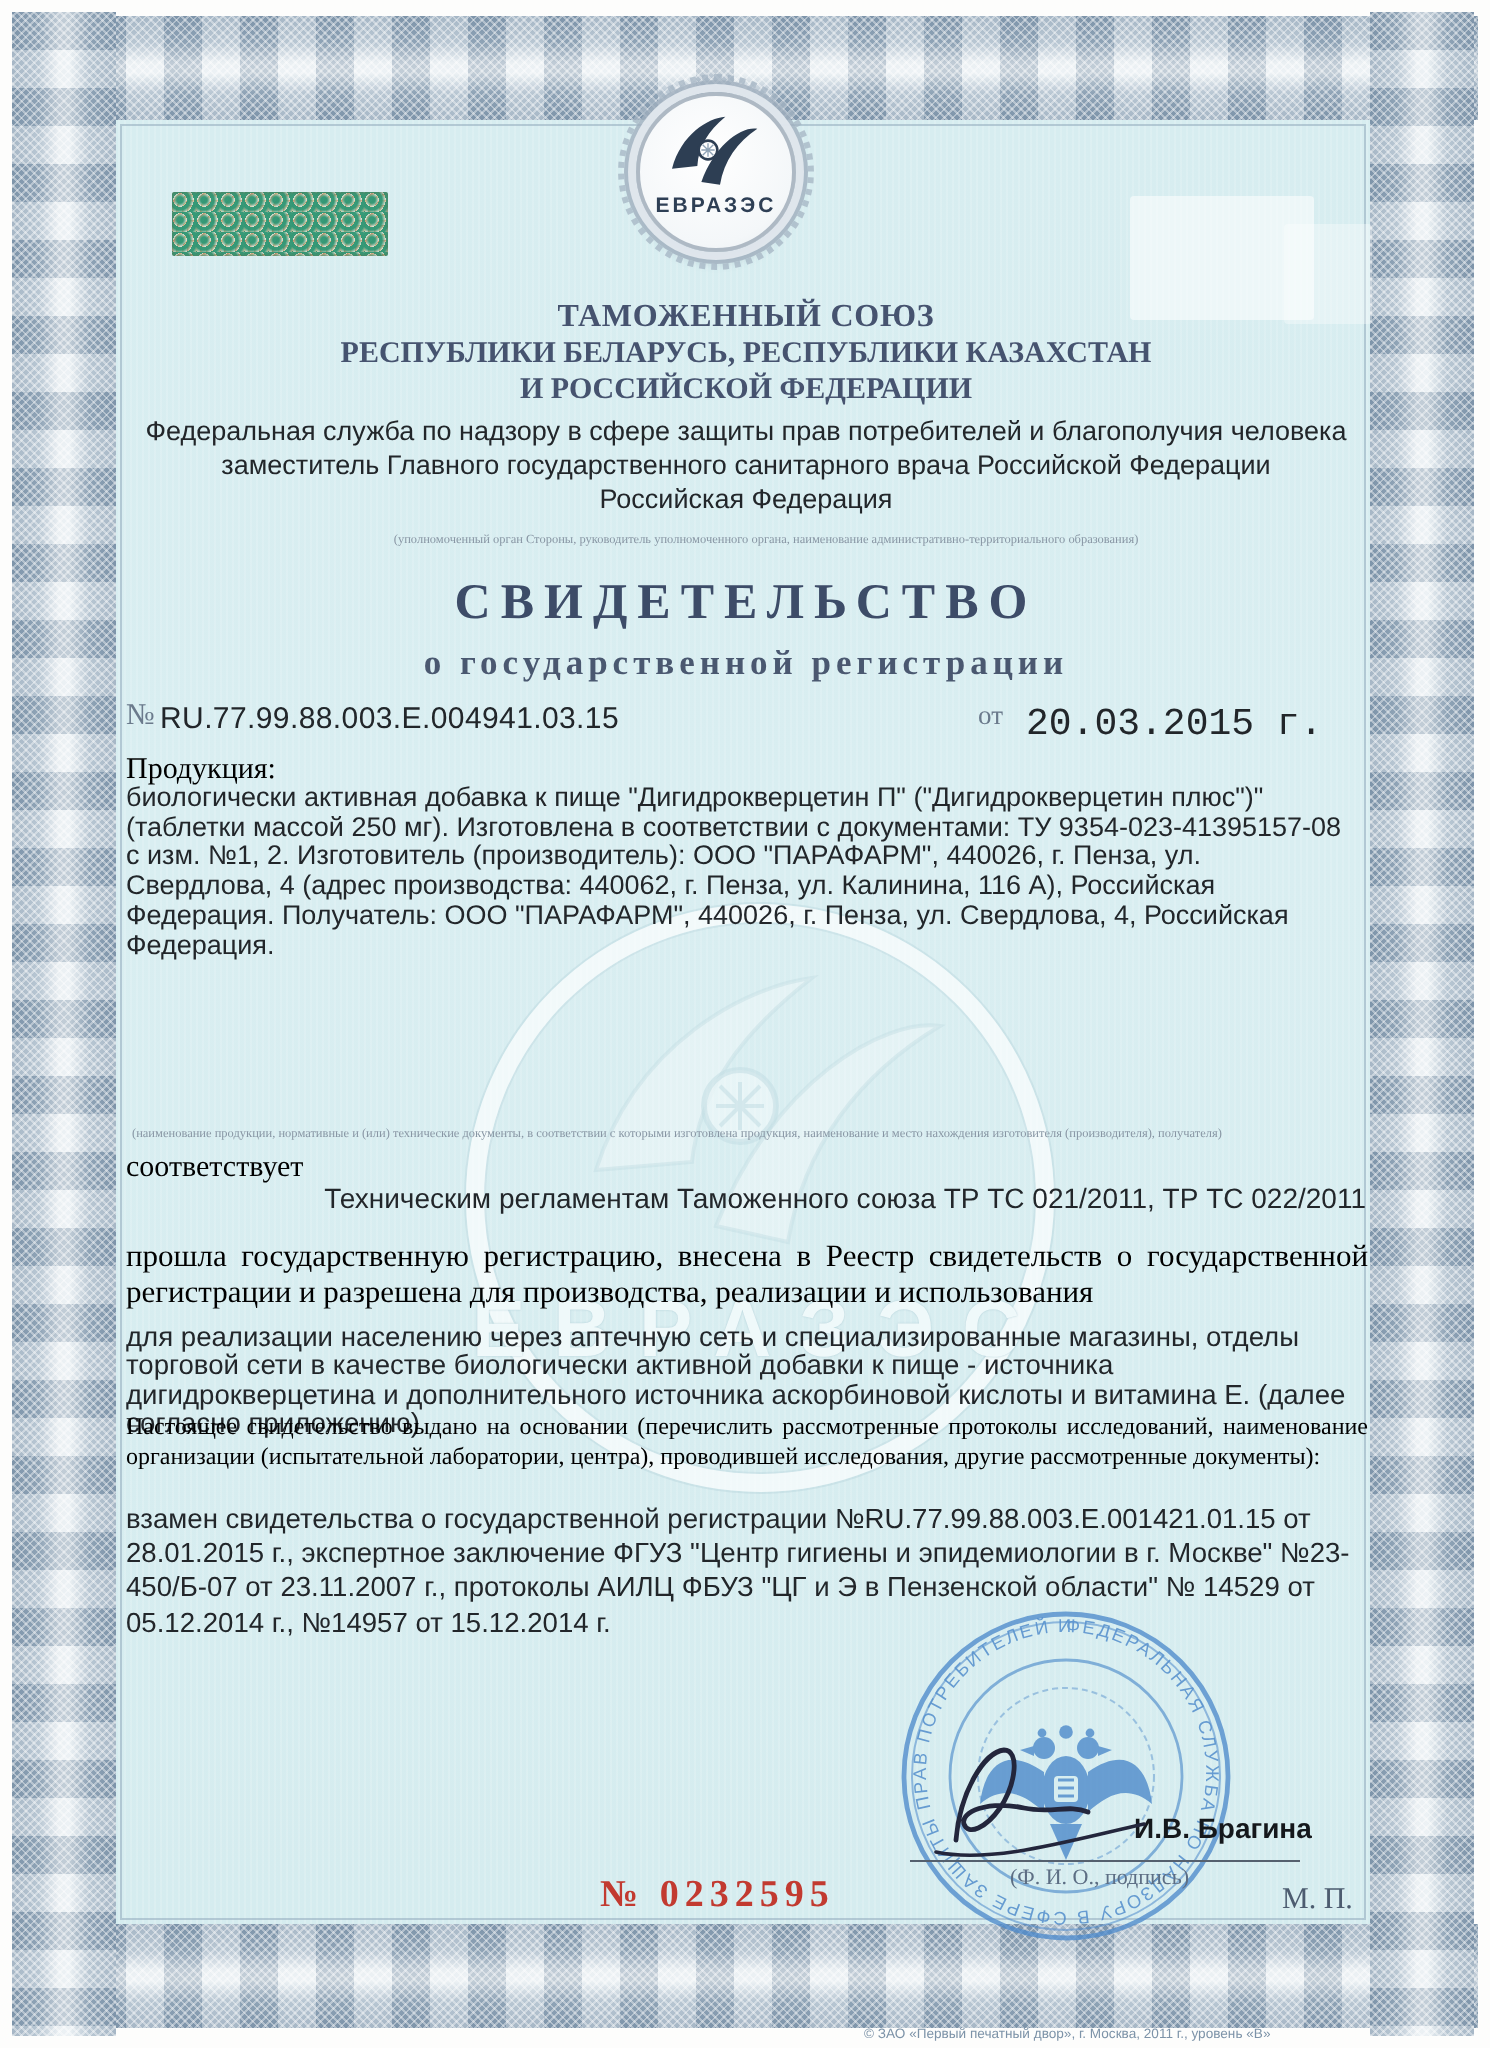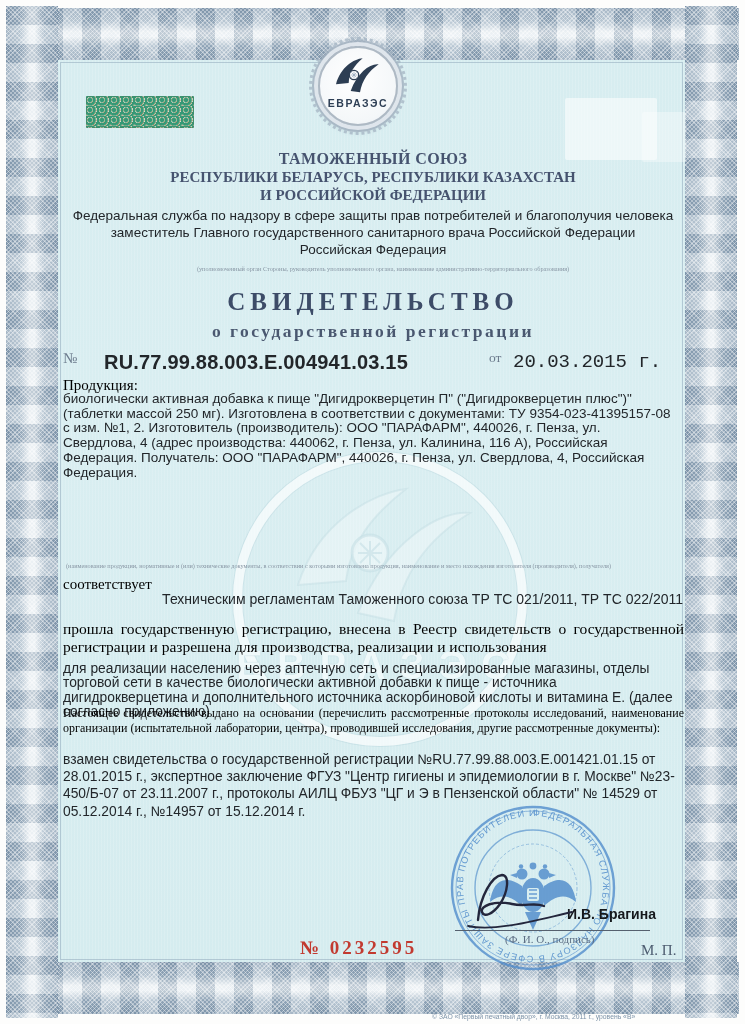--- a/index.html
+++ b/index.html
@@ -132,21 +132,21 @@
   <div class="abs sans blk z6" style="left:63px;top:208px;width:620px;text-align:center;font-size:13.5px;">Федеральная служба по надзору в сфере защиты прав потребителей и благополучия человека</div>
   <div class="abs sans blk z6" style="left:63px;top:225px;width:620px;text-align:center;font-size:13.5px;">заместитель Главного государственного санитарного врача Российской Федерации</div>
   <div class="abs sans blk z6" style="left:63px;top:242px;width:620px;text-align:center;font-size:13.5px;">Российская Федерация</div>
 
   <div class="abs serif tiny z6" style="left:73px;top:266px;width:795px;text-align:center;">(уполномоченный орган Стороны, руководитель уполномоченного органа, наименование административно-территориального образования)</div>
 
   <div class="abs serif z6" style="left:63px;top:288px;width:620px;text-align:center;font-weight:bold;font-size:25px;letter-spacing:5px;color:#3d4c68;">СВИДЕТЕЛЬСТВО</div>
   <div class="abs serif z6" style="left:63px;top:321px;width:620px;text-align:center;font-weight:bold;font-size:17.5px;letter-spacing:2.5px;color:#4a5870;">о государственной регистрации</div>
 
   <div class="abs serif z6" style="left:63px;top:350px;font-size:15px;color:#6b7a8c;">№</div>
-  <div class="abs sans blk z6" style="left:104px;top:351px;font-size:20px;letter-spacing:.2px;font-weight:bold;">RU.77.99.88.003.E.004941.03.15</div>
+  <div class="abs sans blk z6" style="left:80px;top:351px;font-size:15px;letter-spacing:.2px;">RU.77.99.88.003.E.004941.03.15</div>
   <div class="abs serif z6" style="left:489px;top:350px;font-size:13.5px;color:#6b7a8c;">от</div>
   <div class="abs sans blk z6" style="left:513px;top:351px;font-size:19px;font-family:Liberation Mono, monospace;">20.03.2015 г.</div>
 
   <div class="abs serif tpl z6" style="left:63px;top:377px;font-size:15px;">Продукция:</div>
   <div class="abs sans blk z6" style="left:63px;top:392px;width:612px;font-size:13.5px;line-height:14.7px;">биологически активная добавка к пище "Дигидрокверцетин П" ("Дигидрокверцетин плюс")" (таблетки массой 250 мг). Изготовлена в соответствии с документами: ТУ 9354-023-41395157-08 с изм. №1, 2. Изготовитель (производитель): ООО "ПАРАФАРМ", 440026, г. Пенза, ул. Свердлова, 4 (адрес производства: 440062, г. Пенза, ул. Калинина, 116 А), Российская Федерация.  Получатель: ООО "ПАРАФАРМ", 440026, г. Пенза, ул. Свердлова, 4, Российская Федерация.</div>
 
   <div class="abs serif tiny z6" style="left:66px;top:563px;width:790px;">(наименование продукции, нормативные и (или) технические документы, в соответствии с которыми изготовлена продукция, наименование и место нахождения изготовителя (производителя), получателя)</div>
 
   <div class="abs serif tpl z6" style="left:63px;top:576px;font-size:15px;">соответствует</div>
   <div class="abs sans blk z6" style="left:63px;top:591px;width:620px;font-size:14px;text-align:right;">Техническим регламентам Таможенного союза ТР ТС 021/2011, ТР ТС 022/2011</div>

